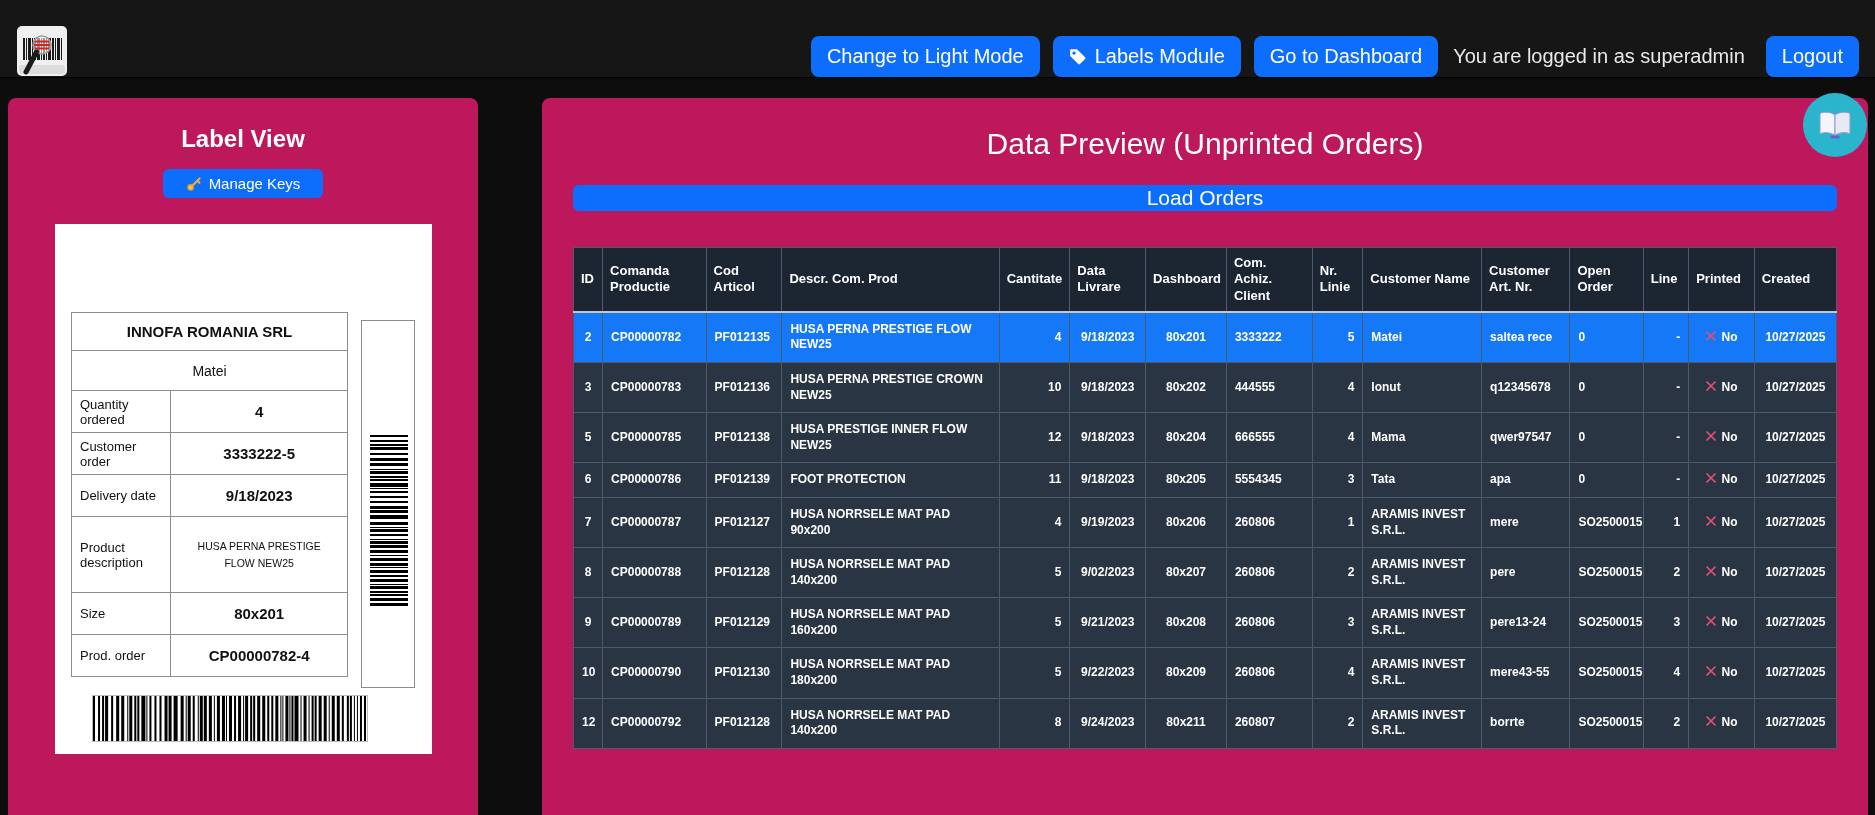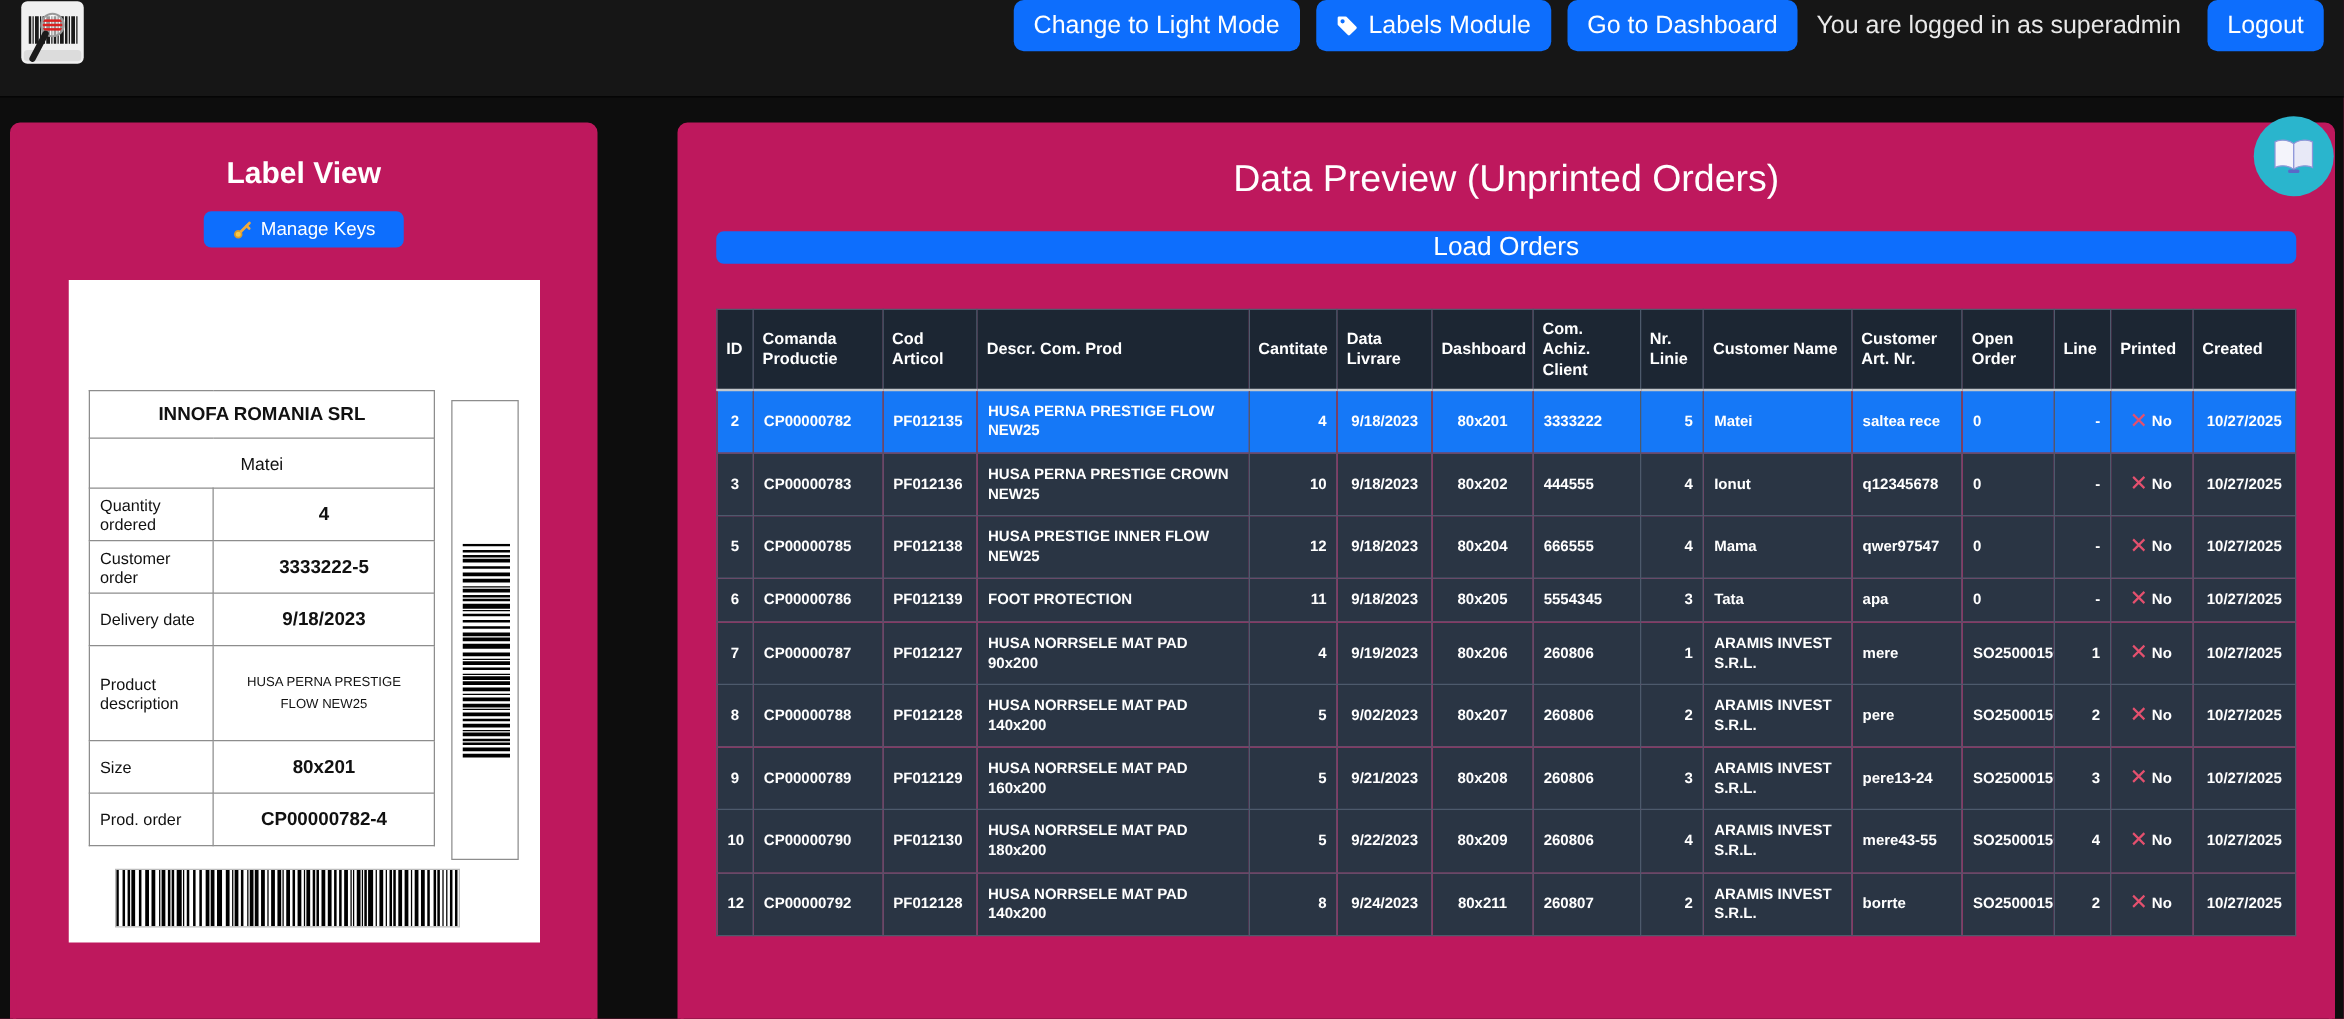--- a/index.html
+++ b/index.html
@@ -4,21 +4,21 @@
 <style>
   * { box-sizing: border-box; margin: 0; padding: 0; }
   html, body { width: 1875px; height: 815px; overflow: hidden; }
   body {
     background: #0d0d0d;
     font-family: "Liberation Sans", "DejaVu Sans", sans-serif;
     color: #fff;
   }
   
   .navbar {
-    height: 78px; background: #161616; display: flex; align-items: flex-start;
+    height: 78px; background: #161616; display: flex; align-items: flex-end;
     padding: 0 16px; border-bottom: 1px solid #000;
   }
   .logo-btn { background: none; border: none; cursor: pointer; padding: 0; line-height: 0; }
   .nav-right { margin-left: auto; display: flex; align-items: center; gap: 13px; }
   .nav-btn {
     background: #0d6efd; color: #fff; border: none; border-radius: 8px;
     padding: 9px 16px; font-size: 20px; font-family: inherit; cursor: pointer;
     display: inline-flex; align-items: center; gap: 8px; white-space: nowrap;
   }
   .logged-text { color: #e9e9e9; font-size: 20px; margin: 0 8px 0 2px; }

